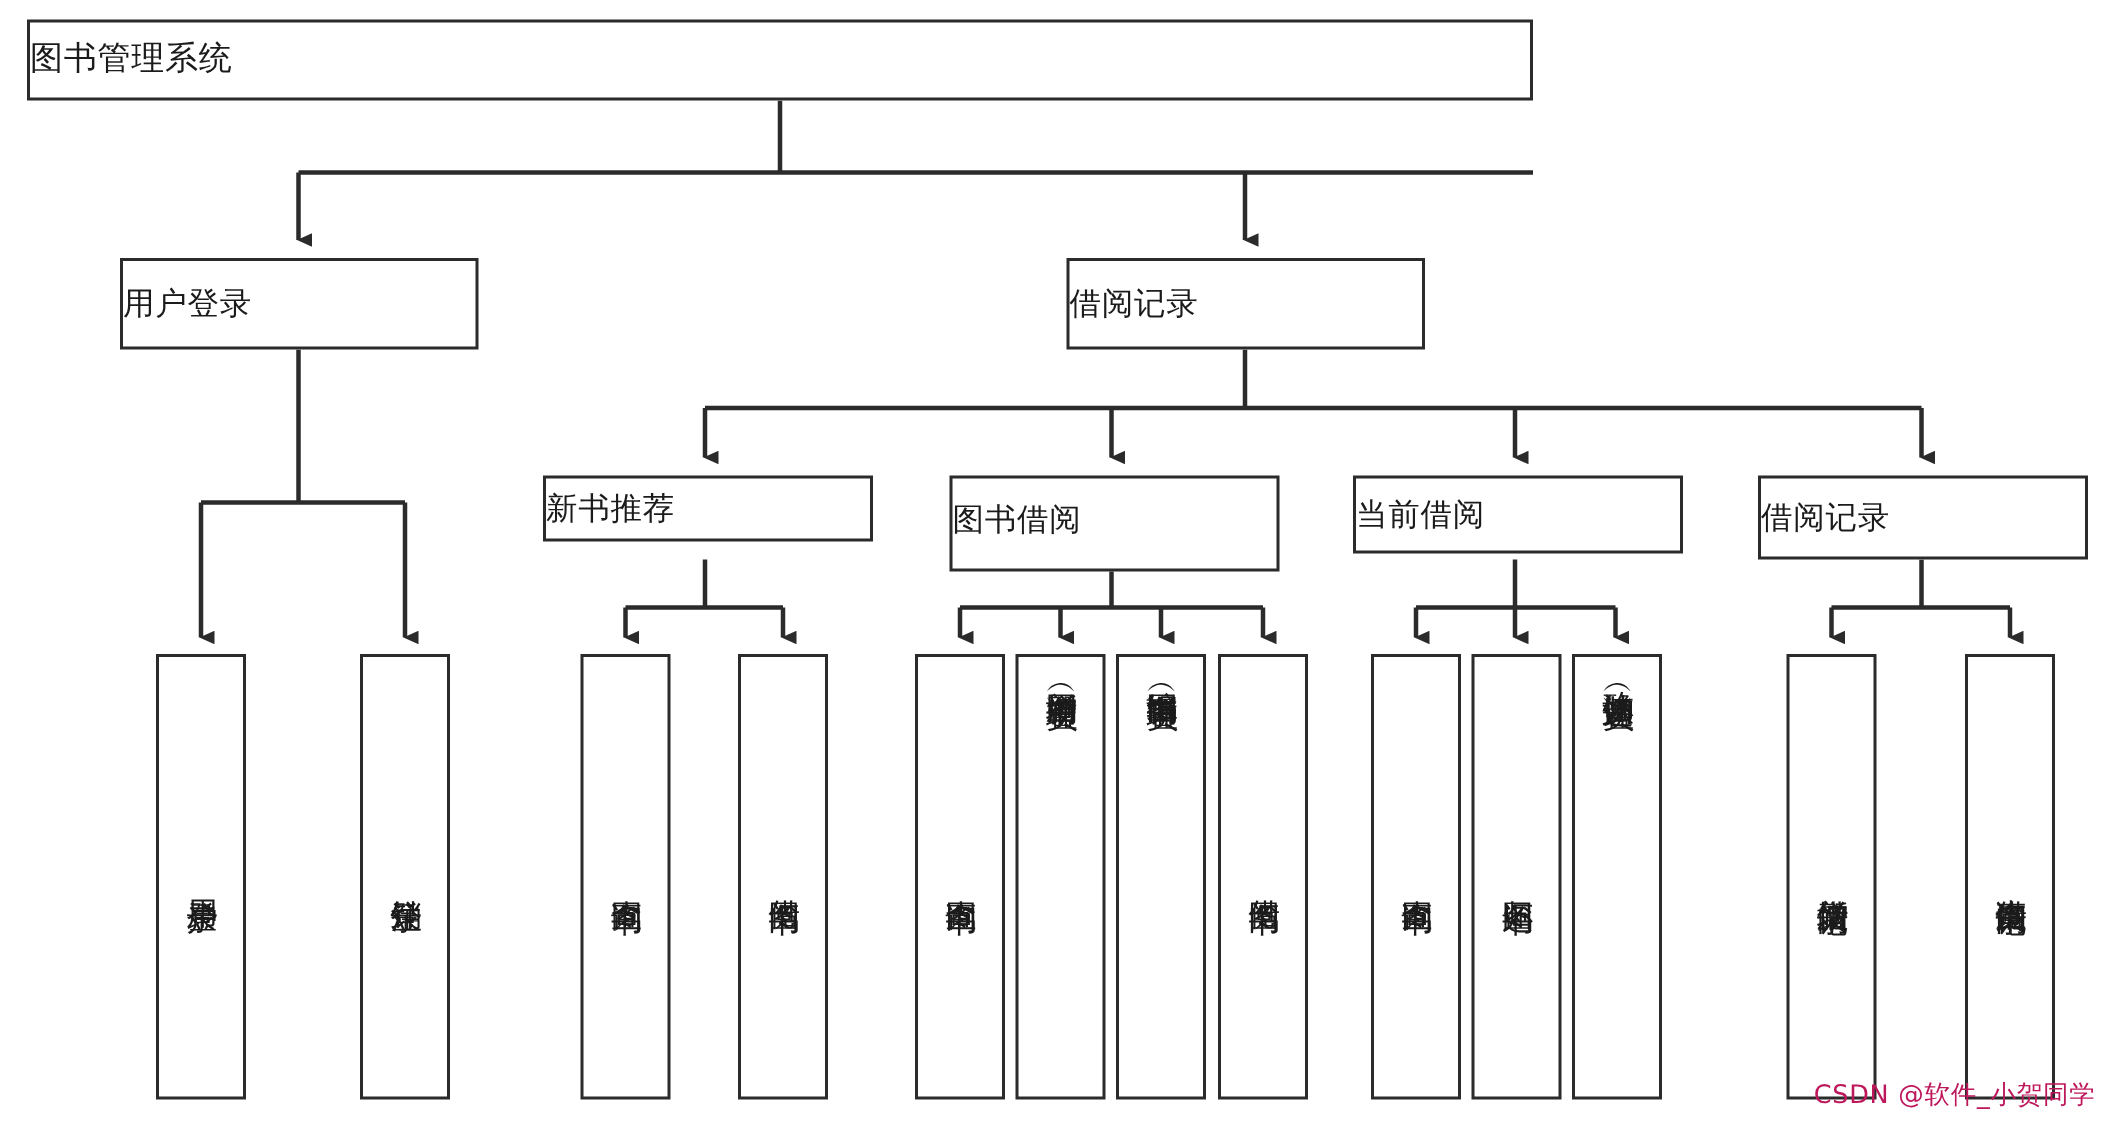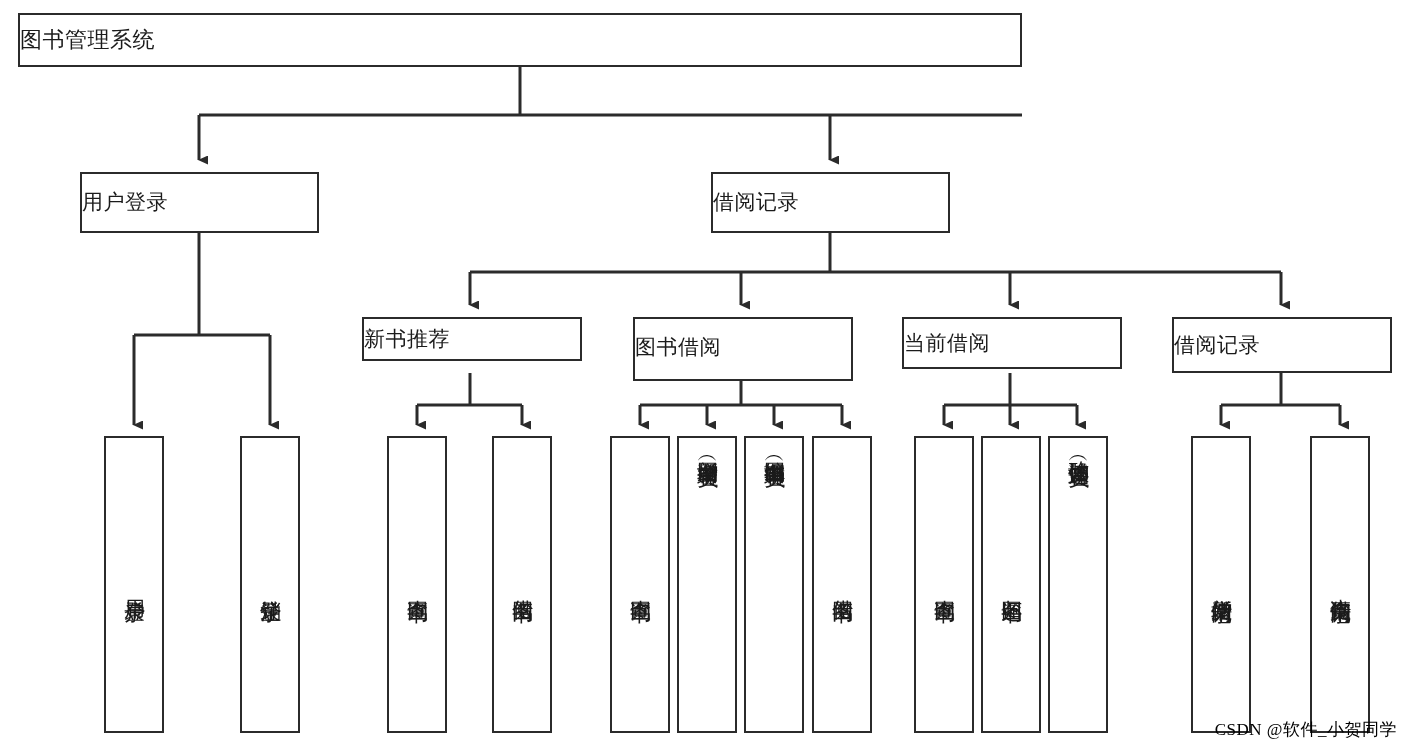--- a/index.html
+++ b/index.html
@@ -61,25 +61,24 @@
     line-height: 1.32;
     letter-spacing: 1px;
     color: #1b1b1b;
     white-space: nowrap;
   }
   #watermark {
     position: absolute;
     right: 8px;
     bottom: 6px;
     font-size: 17px;
-    color: #000000;
+    color: #be185d;
     letter-spacing: 0.5px;
     white-space: nowrap;
     user-select: none;
-    font-family: Liberation Serif, serif;
   }
 </style>
 </head>
 <body>
 
 <div id="diagram-root">
 
   <svg id="edge-layer" viewBox="0 0 1405 747" xmlns="http://www.w3.org/2000/svg">
     <defs>
       <marker id="arrowhead" markerWidth="9" markerHeight="10" refX="4.5" refY="9" orient="auto" markerUnits="userSpaceOnUse">

